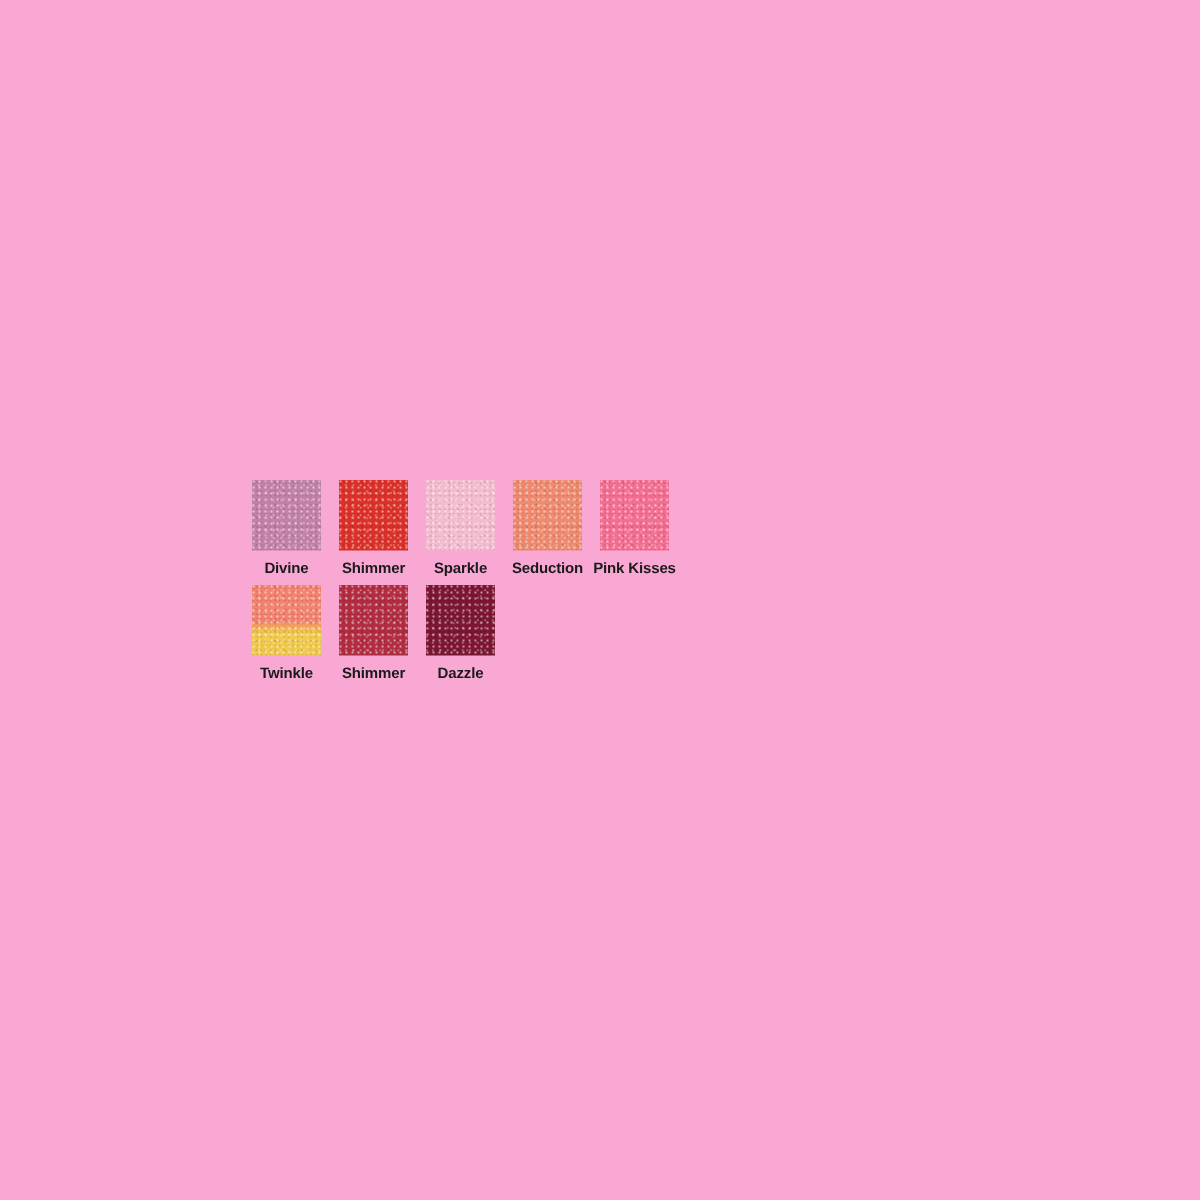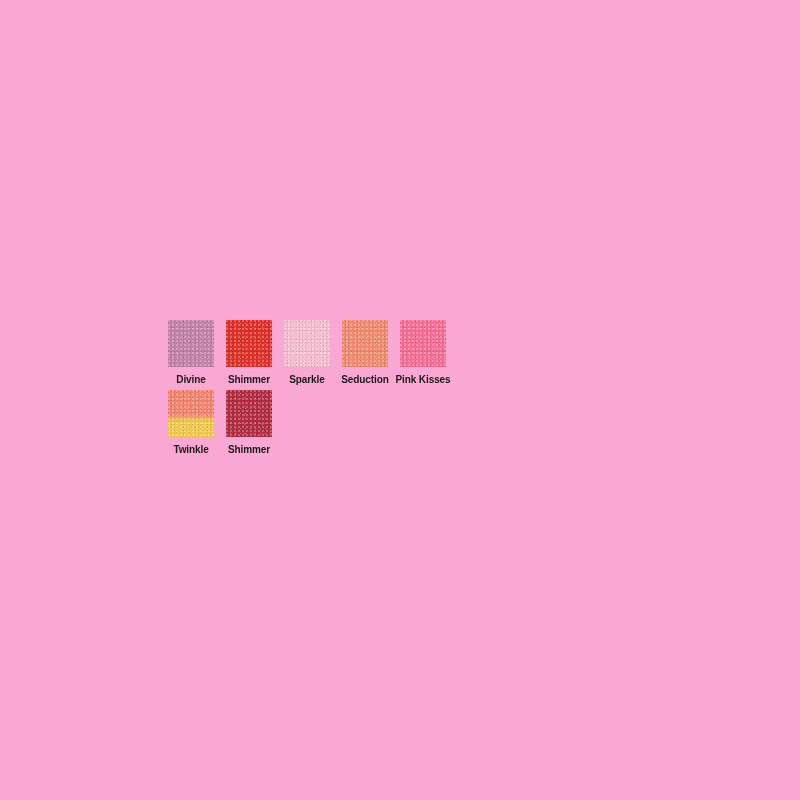--- a/index.html
+++ b/index.html
@@ -119,16 +119,20 @@
 
     <div class="swatch-row">
       <div class="swatch-cell">
         <div class="swatch-chip" style="background: linear-gradient(rgb(244, 130, 110) 0%, rgb(244, 130, 110) 52%, rgb(242, 201, 74) 66%, rgb(242, 201, 74) 100%);"></div>
         <div class="swatch-label" style="color: rgb(26, 26, 26);">Twinkle</div>
       </div>
       <div class="swatch-cell">
         <div class="swatch-chip" style="background: rgb(179, 44, 66);"></div>
         <div class="swatch-label" style="color: rgb(26, 26, 26);">Shimmer</div>
       </div>
+      <div class="swatch-cell">
+        <div class="swatch-chip" style="background: rgb(125, 21, 51);"></div>
+        <div class="swatch-label" style="color: rgb(26, 26, 26);">Dazzle</div>
+      </div>
     </div>
 
   </div>
 </div>
 
 </body></html>

